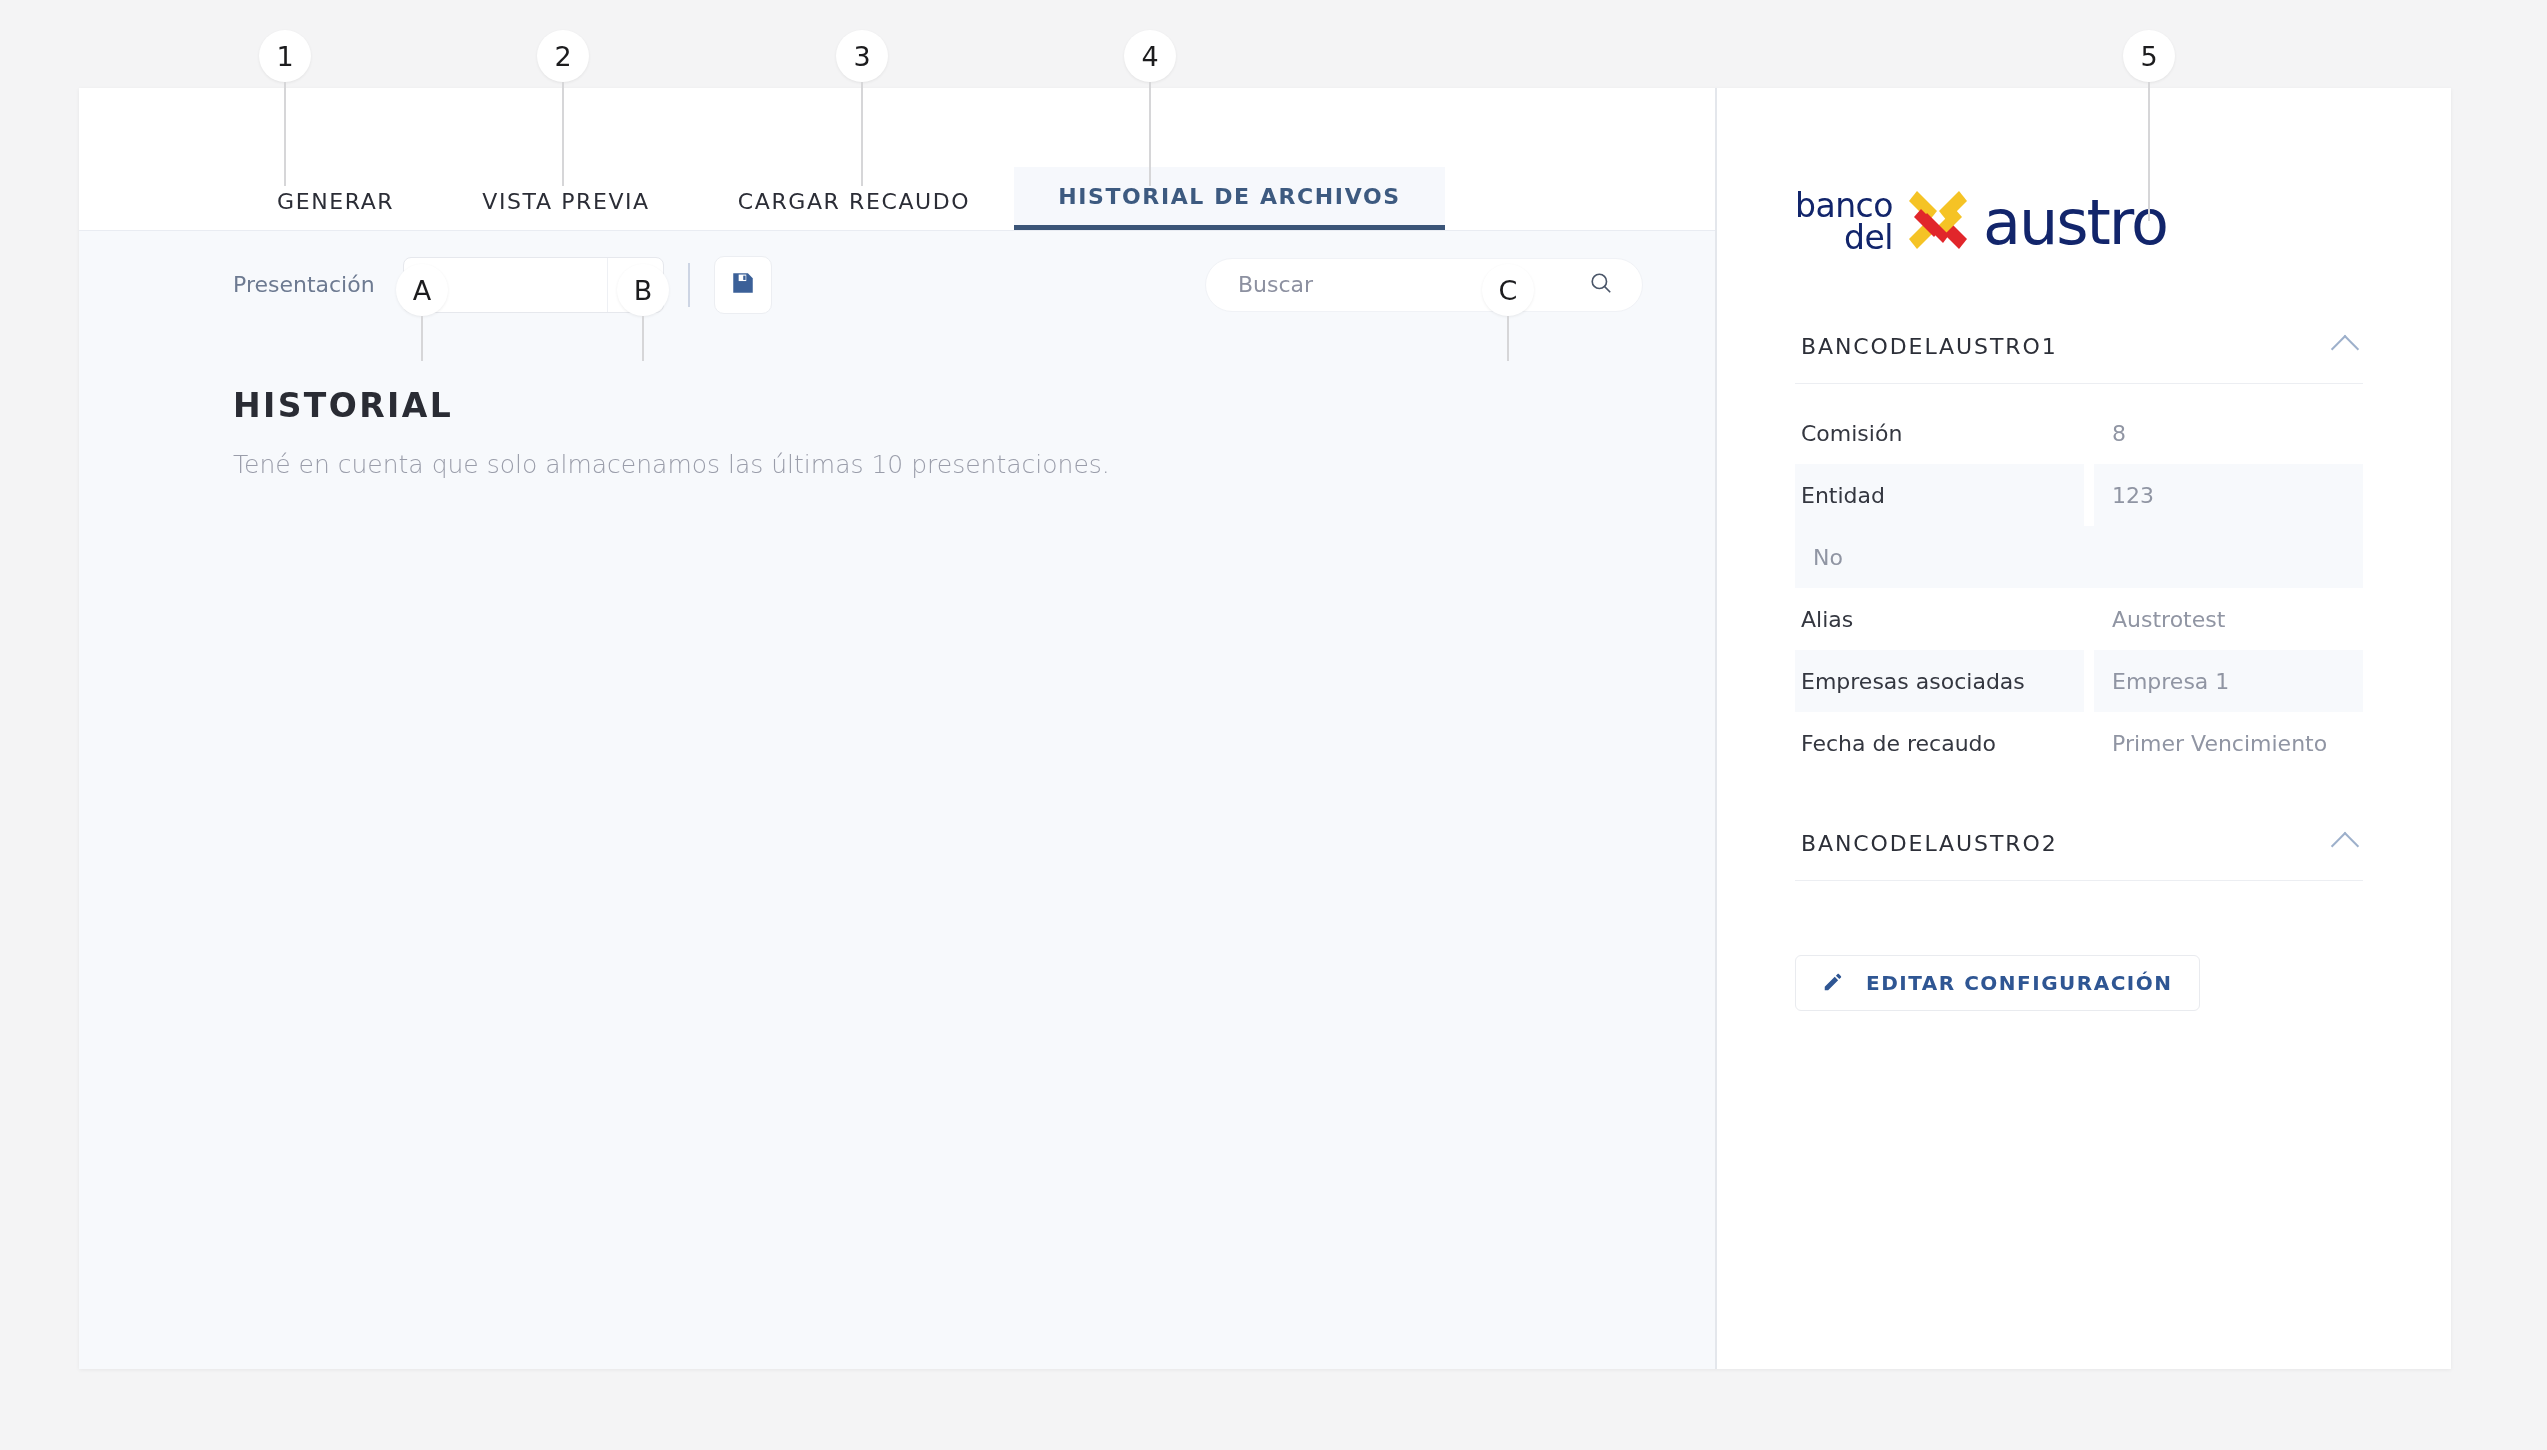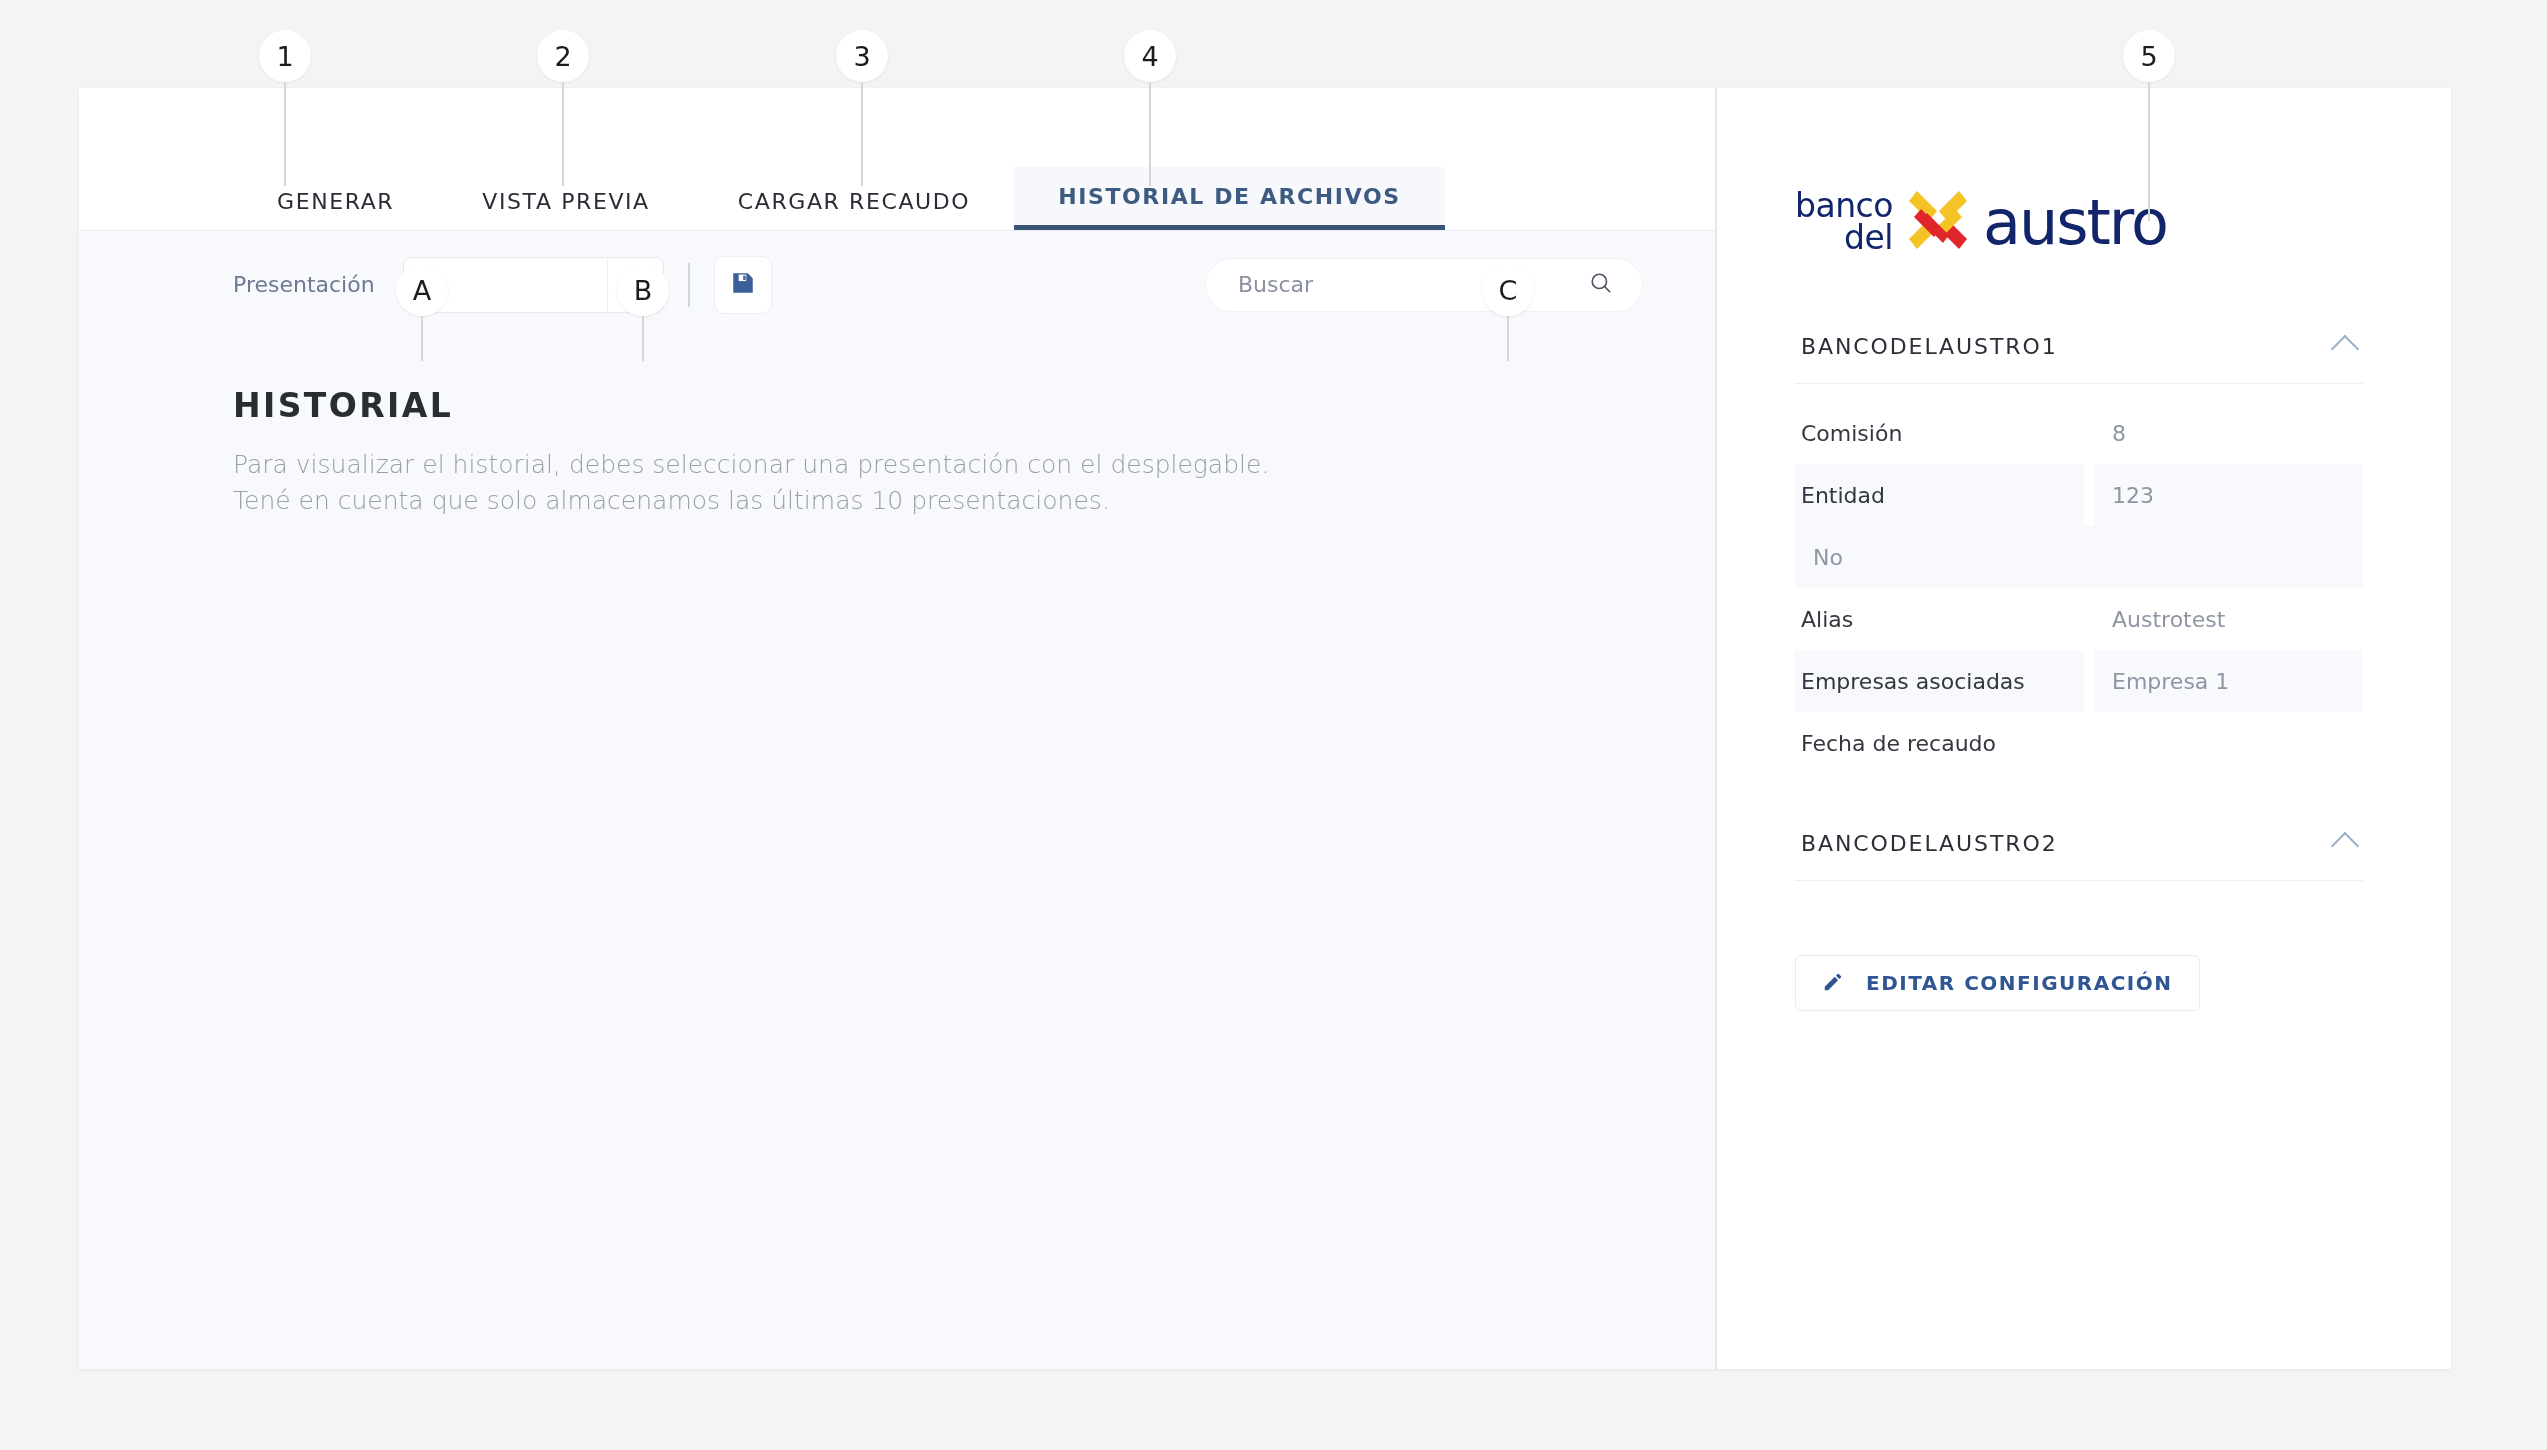--- a/index.html
+++ b/index.html
@@ -340,21 +340,20 @@
               <circle cx="10.5" cy="10.5" r="6.6" fill="none" stroke="#4a5568" stroke-width="1.5"></circle>
               <line x1="15.4" y1="15.4" x2="20.5" y2="20.5" stroke="#4a5568" stroke-width="1.5"></line>
             </svg>
           </span>
         </div>
       </div>
     </div>
 
     <div class="content">
       <div class="content-title">HISTORIAL</div>
-      <div class="content-line">Para visualizar el historial, debes seleccionar una presentación con el desplegable.</div>
       <div class="content-line">Tené en cuenta que solo almacenamos las últimas 10 presentaciones.</div>
     </div>
   </div>
 
   <div class="right-pane">
 
     <div class="logo">
       <span class="logo-words">
         <span>banco</span>
         <span>del</span>
@@ -393,20 +392,21 @@
         <div class="detail-row">
           <div class="dl-key">Alias</div>
           <div class="dl-val">Austrotest</div>
         </div>
         <div class="detail-row alt">
           <div class="dl-key">Empresas asociadas</div>
           <div class="dl-val">Empresa 1</div>
         </div>
         <div class="detail-row">
           <div class="dl-key">Fecha de recaudo</div>
+          <div class="dl-val">Primer Vencimiento</div>
         </div>
       </div>
 
     <div class="accordion-head accordion2">
       <span class="accordion-title">BANCODELAUSTRO2</span>
       <span class="chev-up"></span>
     </div>
 
     <button class="edit-btn">
       <span>

